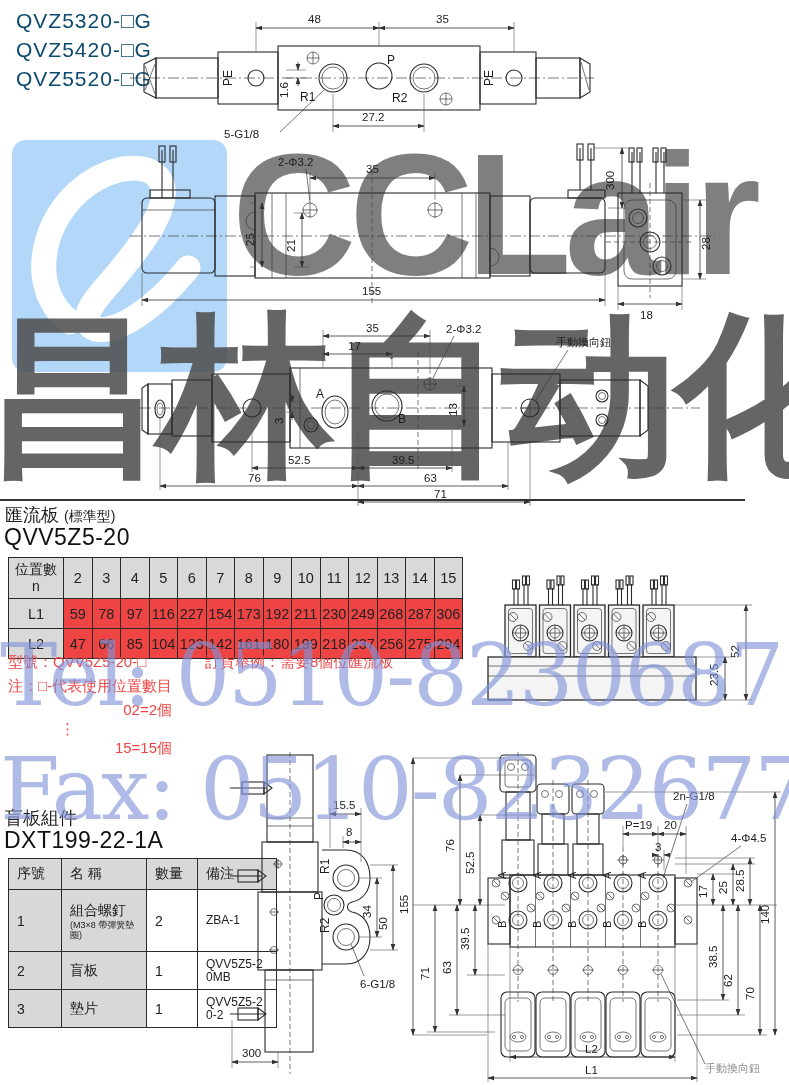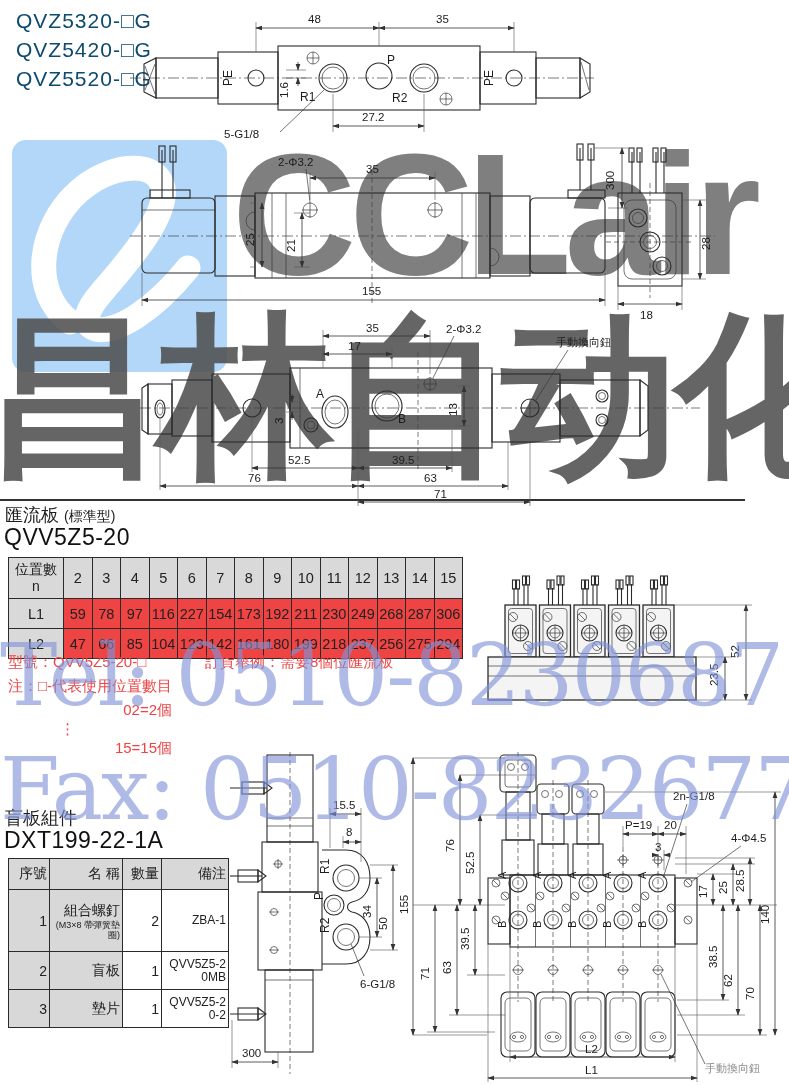--- a/index.html
+++ b/index.html
@@ -26,22 +26,22 @@
   
   table{border-collapse:collapse;z-index:3;position:absolute;background:transparent;}
   #manifold-table{left:8px;top:557px;}
   #manifold-table th,#manifold-table td{border:1.6px solid #2a2a2a;text-align:center;
       font-size:14.5px;font-weight:normal;padding:0;}
   #manifold-table th{background:#d9d9d9;}
   #manifold-table td{background:#ef4444;height:29px;}
   #manifold-table .corner{width:54px;height:40px;line-height:17px;font-size:14px;}
   #manifold-table .c{width:27.5px;}
   #blank-table{left:8px;top:858px;}
-  #blank-table th,#blank-table td{border:1.6px solid #2a2a2a;text-align:right;font-size:14px;
-      font-weight:normal;padding:0 2px;}
+  #blank-table th,#blank-table td{border:1.6px solid #2a2a2a;text-align:left;font-size:14px;
+      font-weight:normal;padding:0 8px;}
   #blank-table th{background:#d8d8d8;height:30px;}
   #blank-table .lab{background:#d8d8d8;}
   #blank-table td{background:#fff;}
   #blank-table .sub{font-size:9px;display:block;line-height:10px;}
   #blank-table .note-cell{font-size:12px;word-break:break-all;width:60px;line-height:13px;}
   
   .notes{position:absolute;font-size:15px;line-height:24px;color:#ef4444;z-index:3;}
   .indent1{padding-left:42px;text-align:right;}
   .dots{padding-left:52px;line-height:14px;}
   

